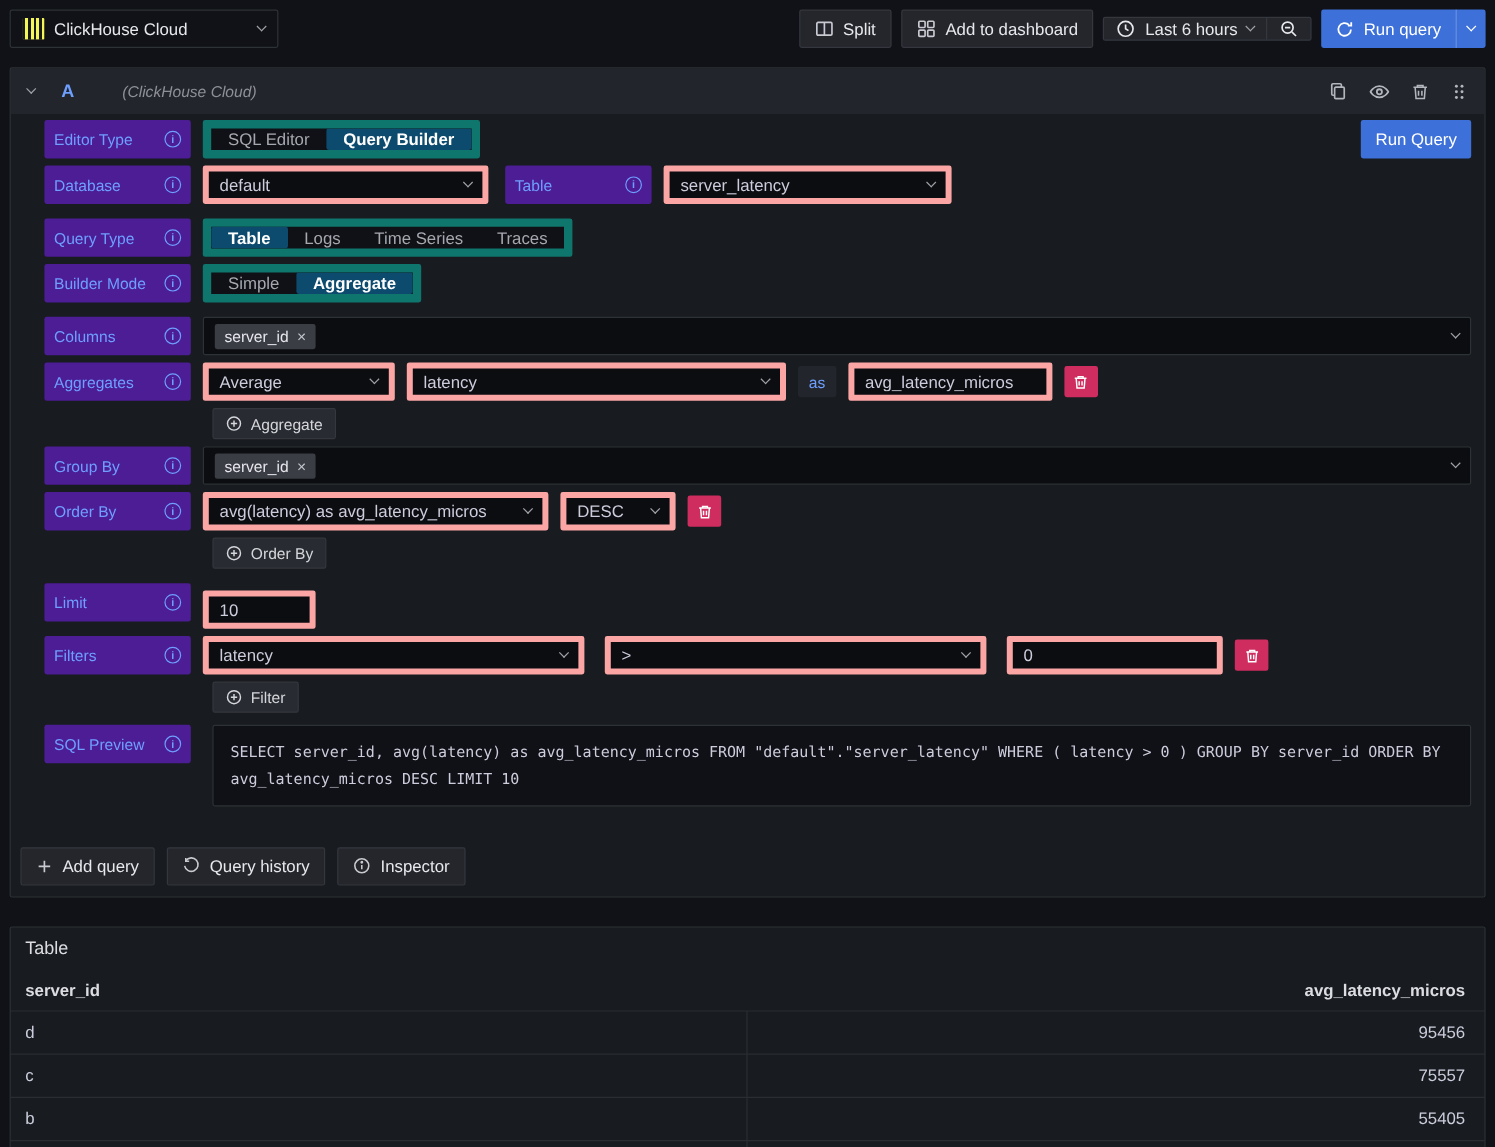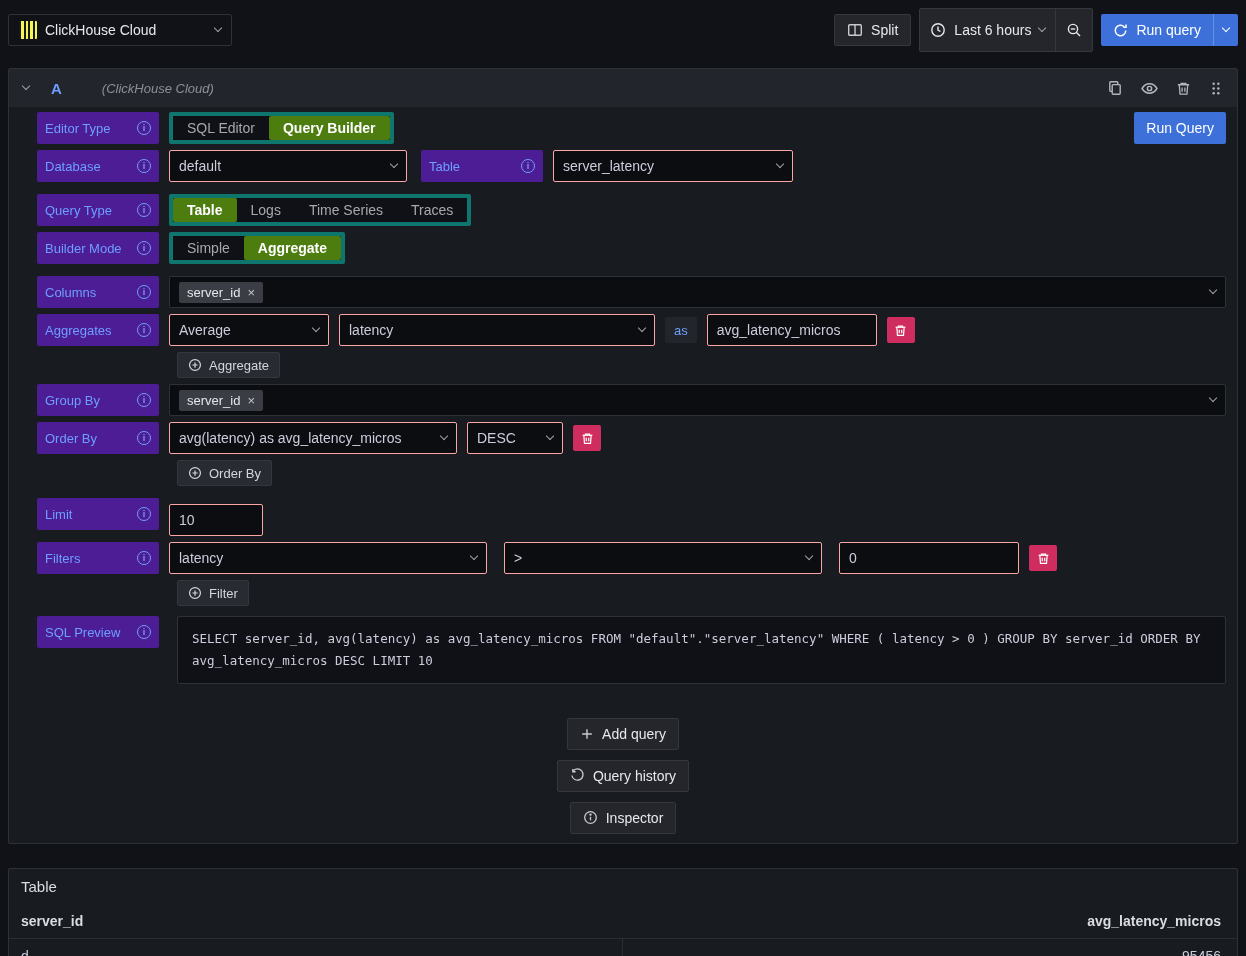--- a/index.html
+++ b/index.html
@@ -29,21 +29,21 @@
     transform: rotate(45deg); margin-top: -4px;
   }
   .toolbar-right { margin-left: auto; display: flex; align-items: center; gap: 8px; }
   .btn {
     display: inline-flex; align-items: center; gap: 8px; height: 32px;
     padding: 12px 12px; background: #24262c; border: 1px solid #34373e;
     border-radius: 2px; color: #e7e8ec; font-size: 14px; font-weight: 500;
     cursor: pointer; font-family: inherit;
   }
   .btn svg { color: #c9cad1; }
-  .btn-group { display: inline-flex; align-items: stretch; height: 44px; border: 1px solid #34373e; border-radius: 2px; background: #24262c; text-align: center; }
+  .btn-group { display: inline-flex; align-items: stretch; height: 20px; border: 1px solid #34373e; border-radius: 2px; background: #24262c; text-align: center; }
   .btn-group .seg-btn { display: inline-flex; align-items: center; gap: 8px; padding: 0 10px; cursor: pointer; font-weight: 500; color: #e7e8ec; }
   .btn-group .divider { width: 1px; background: #34373e; }
   .btn-primary-split { display: inline-flex; align-items: stretch; height: 32px; background: #3d71d9; border-radius: 2px; color: #fff; cursor: pointer; }
   .btn-primary-split .main { display: inline-flex; align-items: center; gap: 8px; padding: 0 12px; font-weight: 500; }
   .btn-primary-split .caret-part { display: inline-flex; align-items: center; padding: 0 9px; border-left: 1px solid rgba(255,255,255,0.22); }
   .btn-primary-split .chevron { border-color: #fff; }
 
   
   .panel {
     margin: 8px 8px 0 8px; border: 1px solid #2c3235; border-radius: 2px;
@@ -67,35 +67,35 @@
     justify-content: space-between; padding: 0 8px;
     color: #6e9fff; font-size: 13px; font-weight: 500;
   }
   .info-i {
     width: 14px; height: 14px; border: 1.2px solid #6e9fff; border-radius: 50%;
     font-size: 9px; line-height: 1; display: inline-flex; align-items: center;
     justify-content: center; color: #6e9fff; cursor: pointer; font-weight: 700;
     flex: none;
   }
   .select, .fld {
-    height: 32px; background: #0c0d11; border: 1px solid #fca5a5;
+    height: 32px; background: #0c0d11; border: 5px solid #fca5a5;
     border-radius: 2px; display: flex; align-items: center; gap: 8px;
     justify-content: space-between; padding: 0 9px; color: #ccccdc;
     font-size: 14px; cursor: pointer; flex: none;
   }
   input.fld { cursor: text; font-family: inherit; outline: none; display: block; }
   .seg {
-    display: flex; align-items: stretch; height: 32px; border: 4px solid #0f766e;
+    display: flex; align-items: stretch; height: 32px; border: 7px solid #0f766e;
     border-radius: 2px; background: #101116; overflow: hidden;
   }
   .seg-item {
     padding: 0 14px; display: flex; align-items: center; font-size: 14px;
     color: #a6a8b0; cursor: pointer; white-space: nowrap;
   }
-  .seg-item.selected { background: #4d7c0f; color: #fff; font-weight: 600; border-radius: 2px; }
+  .seg-item.selected { background: #0c4a6e; color: #fff; font-weight: 600; border-radius: 2px; }
   .mfield {
     flex: 1; height: 32px; background: #0c0d11; border: 1px solid #2c3235;
     border-radius: 2px; display: flex; align-items: center; gap: 8px;
     justify-content: space-between; padding: 0 9px; cursor: pointer;
   }
   .chip {
     display: inline-flex; align-items: center; gap: 7px; background: #3a3d44;
     border-radius: 2px; padding: 3px 8px; font-size: 13px; color: #e6e6ec; cursor: default;
   }
   .chip .x { font-size: 13px; color: #c5c6cc; cursor: pointer; line-height: 1; }
@@ -115,21 +115,21 @@
     background: #282b31; border: 1px solid #34373e; border-radius: 2px;
     color: #d5d6db; font-size: 13px; font-weight: 500; cursor: pointer; font-family: inherit;
   }
   .sql-row { align-items: flex-start; }
   .sql-box {
     flex: 1; margin-left: 8px; border: 1px solid #2c3235; border-radius: 2px;
     background: #0f1116; padding: 11px 14px; font-family: "DejaVu Sans Mono", monospace;
     font-size: 12.5px; line-height: 1.75; color: #ccccdc; word-break: break-all;
     min-height: 58px;
   }
-  .q-footer { display: flex; align-items: center; gap: 10px; padding: 28px 8px 9px 8px; flex-direction: column; }
+  .q-footer { display: flex; align-items: flex-end; gap: 10px; padding: 28px 8px 9px 8px; }
 
   
   .tpanel { margin: 24px 8px 8px 8px; border: 1px solid #2c3235; border-radius: 2px; background: #181b1f; padding-bottom: 22px; }
   .tpanel-title { padding: 9px 12px 10px 12px; font-size: 15px; font-weight: 500; color: #dcdde2; }
   .thead { display: flex; justify-content: space-between; padding: 8px 16px 9px 12px; font-weight: 700; font-size: 14px; color: #dcdde2; }
   .thead .th { cursor: pointer; }
   .trow { display: flex; align-items: stretch; height: 36px; border-top: 1px solid rgba(204,204,220,0.10); }
   .tcell-left { width: 50%; padding-left: 12px; border-right: 1px solid rgba(204,204,220,0.10); display: flex; align-items: center; color: #ccccdc; }
   .tcell-right { flex: 1; display: flex; align-items: center; justify-content: flex-end; padding-right: 16px; color: #ccccdc; }
 </style>
@@ -143,20 +143,29 @@
     <span class="chevron"></span>
   </div>
   <div class="toolbar-right">
     <button class="btn">
       <svg width="16" height="16" viewBox="0 0 16 16" fill="none" stroke="currentColor" stroke-width="1.4">
           <rect x="1.7" y="2.7" width="12.6" height="10.6" rx="1"></rect>
           <line x1="8" y1="2.7" x2="8" y2="13.3"></line>
         </svg>
       <span>Split</span>
     </button>
+    <button class="btn">
+      <svg width="16" height="16" viewBox="0 0 16 16" fill="none" stroke="currentColor" stroke-width="1.4">
+          <rect x="1.7" y="1.7" width="5.2" height="5.2" rx="0.8"></rect>
+          <rect x="9.1" y="1.7" width="5.2" height="5.2" rx="0.8"></rect>
+          <rect x="1.7" y="9.1" width="5.2" height="5.2" rx="0.8"></rect>
+          <rect x="9.1" y="9.1" width="5.2" height="5.2" rx="0.8"></rect>
+        </svg>
+      <span>Add to dashboard</span>
+    </button>
     <div class="btn-group">
       <div class="seg-btn">
         <svg width="16" height="16" viewBox="0 0 16 16" fill="none" stroke="currentColor" stroke-width="1.4">
             <circle cx="8" cy="8" r="6.2"></circle>
             <path d="M8 4.5V8l2.4 1.5"></path>
           </svg>
         <span>Last 6 hours</span>
         <span class="chevron"></span>
       </div>
       <div class="divider"></div>

